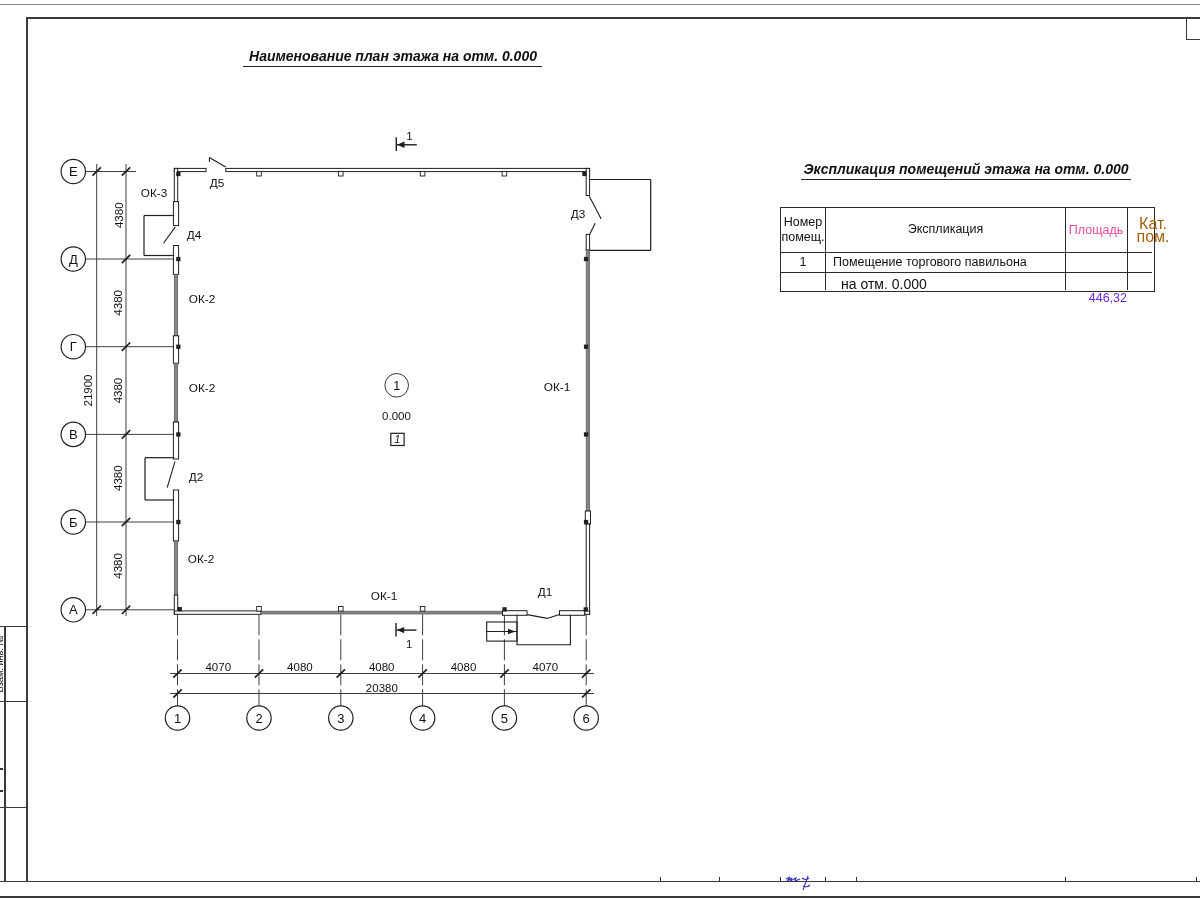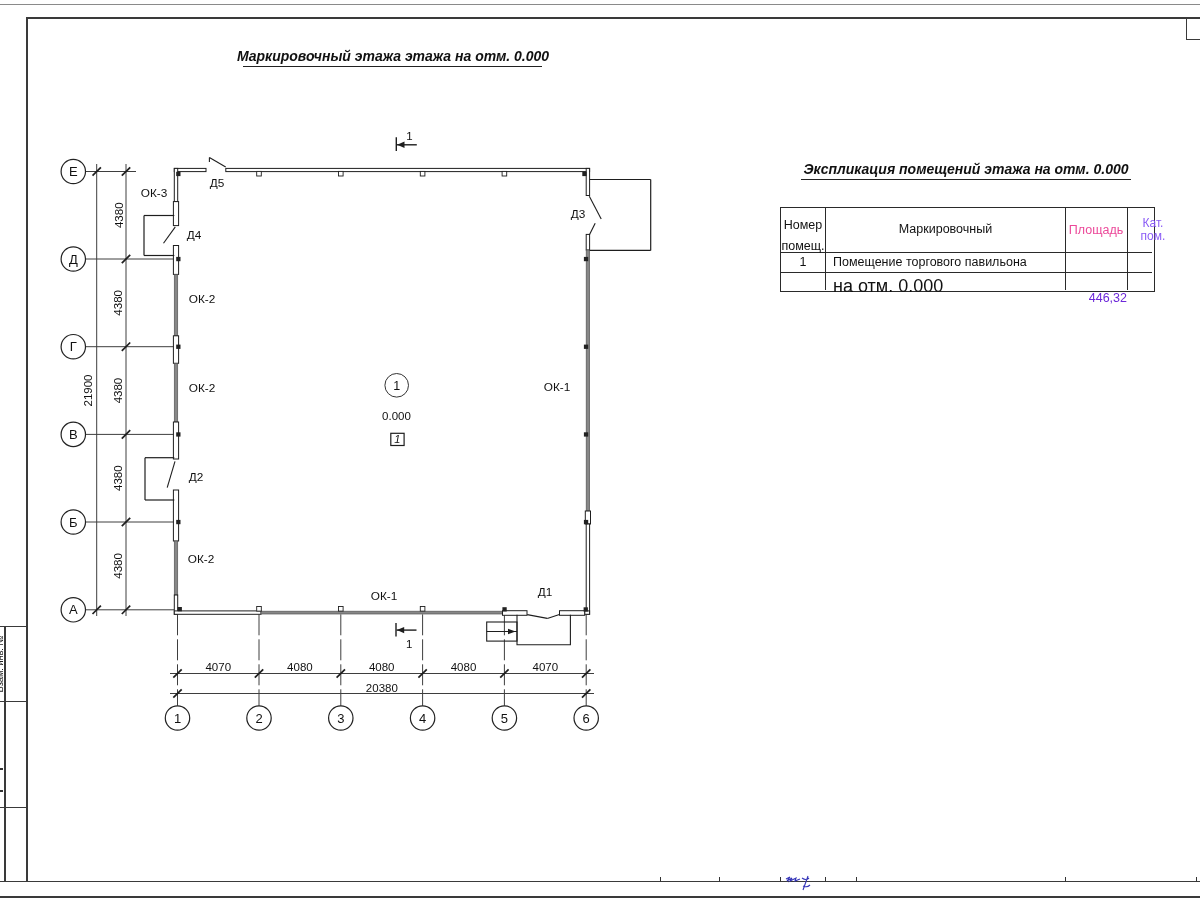--- a/index.html
+++ b/index.html
@@ -49,53 +49,53 @@
 <div class="ln" style="left:855.5px;top:877px;width:1px;height:4.5px;"></div>
 
 <div class="ln" style="left:1065px;top:877px;width:1px;height:4.5px;"></div>
 
 <div class="ln" style="left:1196px;top:877px;width:1px;height:4.5px;"></div>
 
 <svg class="abs" style="left:780px;top:870px;" width="40" height="24" viewBox="0 0 40 24">
   <path d="M6 9 l4 -2 l-3 4 l5 -3 l-2 3 l6 -3 l-1 3 l5 -2 M22 8 q4 3 7 0 M28 6 l-5 14 M23 16 q4 2 7 -1" fill="none" stroke="#3434b8" stroke-width="1.1"></path>
 </svg>
 
-<div class="abs" style="left:143px;top:48px;width:500px;text-align:center;font-size:14px;font-style:italic;font-weight:bold;color:#111;">Маркировочный этажа этажа на отм. 0.000</div>
+<div class="abs" style="left:143px;top:48px;width:500px;text-align:center;font-size:14px;font-style:italic;font-weight:bold;color:#111;">Наименование план этажа на отм. 0.000</div>
 
 <div class="ln" style="left:243px;top:66px;width:299px;height:1.3px;background:#222;"></div>
 
 <div class="abs" style="left:716px;top:160.5px;width:500px;text-align:center;font-size:14px;font-style:italic;font-weight:bold;color:#111;">Экспликация помещений этажа на отм. 0.000</div>
 
 <div class="ln" style="left:801px;top:178.5px;width:330px;height:1.3px;background:#222;"></div>
 
 <div class="abs" style="left:780px;top:207.3px;width:375px;height:85px;border:1.8px solid #2a2a2a;box-sizing:border-box;">
 
   <div class="ln" style="left:43.5px;top:0;width:1.2px;height:81.4px;background:#2a2a2a;"></div>
 
   <div class="ln" style="left:283.5px;top:0;width:1.2px;height:81.4px;background:#2a2a2a;"></div>
 
   <div class="ln" style="left:345.8px;top:0;width:1.2px;height:81.4px;background:#2a2a2a;"></div>
 
   <div class="ln" style="left:0;top:43.5px;width:371.4px;height:1.05px;background:#2a2a2a;"></div>
 
   <div class="ln" style="left:0;top:63.5px;width:371.4px;height:1.05px;background:#2a2a2a;"></div>
 
-  <div class="abs" style="left:0;top:7px;width:44px;text-align:center;font-size:12.5px;color:#111;line-height:21px;">Номер<br>помещ.</div>
-
-  <div class="abs" style="left:45px;top:14px;width:239px;text-align:center;font-size:12.5px;color:#111;">Маркировочный</div>
+  <div class="abs" style="left:0;top:7px;width:44px;text-align:center;font-size:12.5px;color:#111;line-height:15px;">Номер<br>помещ.</div>
+
+  <div class="abs" style="left:45px;top:14px;width:239px;text-align:center;font-size:12.5px;color:#111;">Экспликация</div>
 
   <div class="abs" style="left:284px;top:15px;width:62px;text-align:center;font-size:12.5px;color:#ec4899;">Площадь</div>
 
-  <div class="abs" style="left:346px;top:9px;width:52px;text-align:center;font-size:12px;color:#8b5cf6;line-height:13px;">Кат.<br>пом.</div>
+  <div class="abs" style="left:346px;top:9px;width:52px;text-align:center;font-size:16px;color:#a16207;line-height:13px;">Кат.<br>пом.</div>
 
   <div class="abs" style="left:0;top:46.5px;width:44px;text-align:center;font-size:12.5px;color:#111;">1</div>
 
   <div class="abs" style="left:52px;top:46.5px;font-size:12.5px;color:#111;text-align:right;">Помещение торгового павильона</div>
 
-  <div class="abs" style="left:52px;top:67.5px;font-size:18px;color:#111;">на отм. 0.000</div>
+  <div class="abs" style="left:60px;top:67.5px;font-size:14px;color:#111;">на отм. 0.000</div>
 
   <div class="abs" style="left:284px;top:83px;width:62px;text-align:right;font-size:12.5px;color:#6d28d9;">446,32</div>
 </div>
 
 <svg class="abs" style="left:0;top:0;" width="1200" height="900" viewBox="0 0 1200 900">
 
 <line x1="86" y1="171.5" x2="136" y2="171.5" stroke="#3e3e3e" stroke-width="1.0" stroke-linecap="butt"></line>
     <line x1="86" y1="259.0" x2="174.3" y2="259.0" stroke="#3e3e3e" stroke-width="1.0" stroke-linecap="butt"></line>
     <line x1="86" y1="346.7" x2="174.3" y2="346.7" stroke="#3e3e3e" stroke-width="1.0" stroke-linecap="butt"></line>
     <line x1="86" y1="434.4" x2="174.3" y2="434.4" stroke="#3e3e3e" stroke-width="1.0" stroke-linecap="butt"></line>

